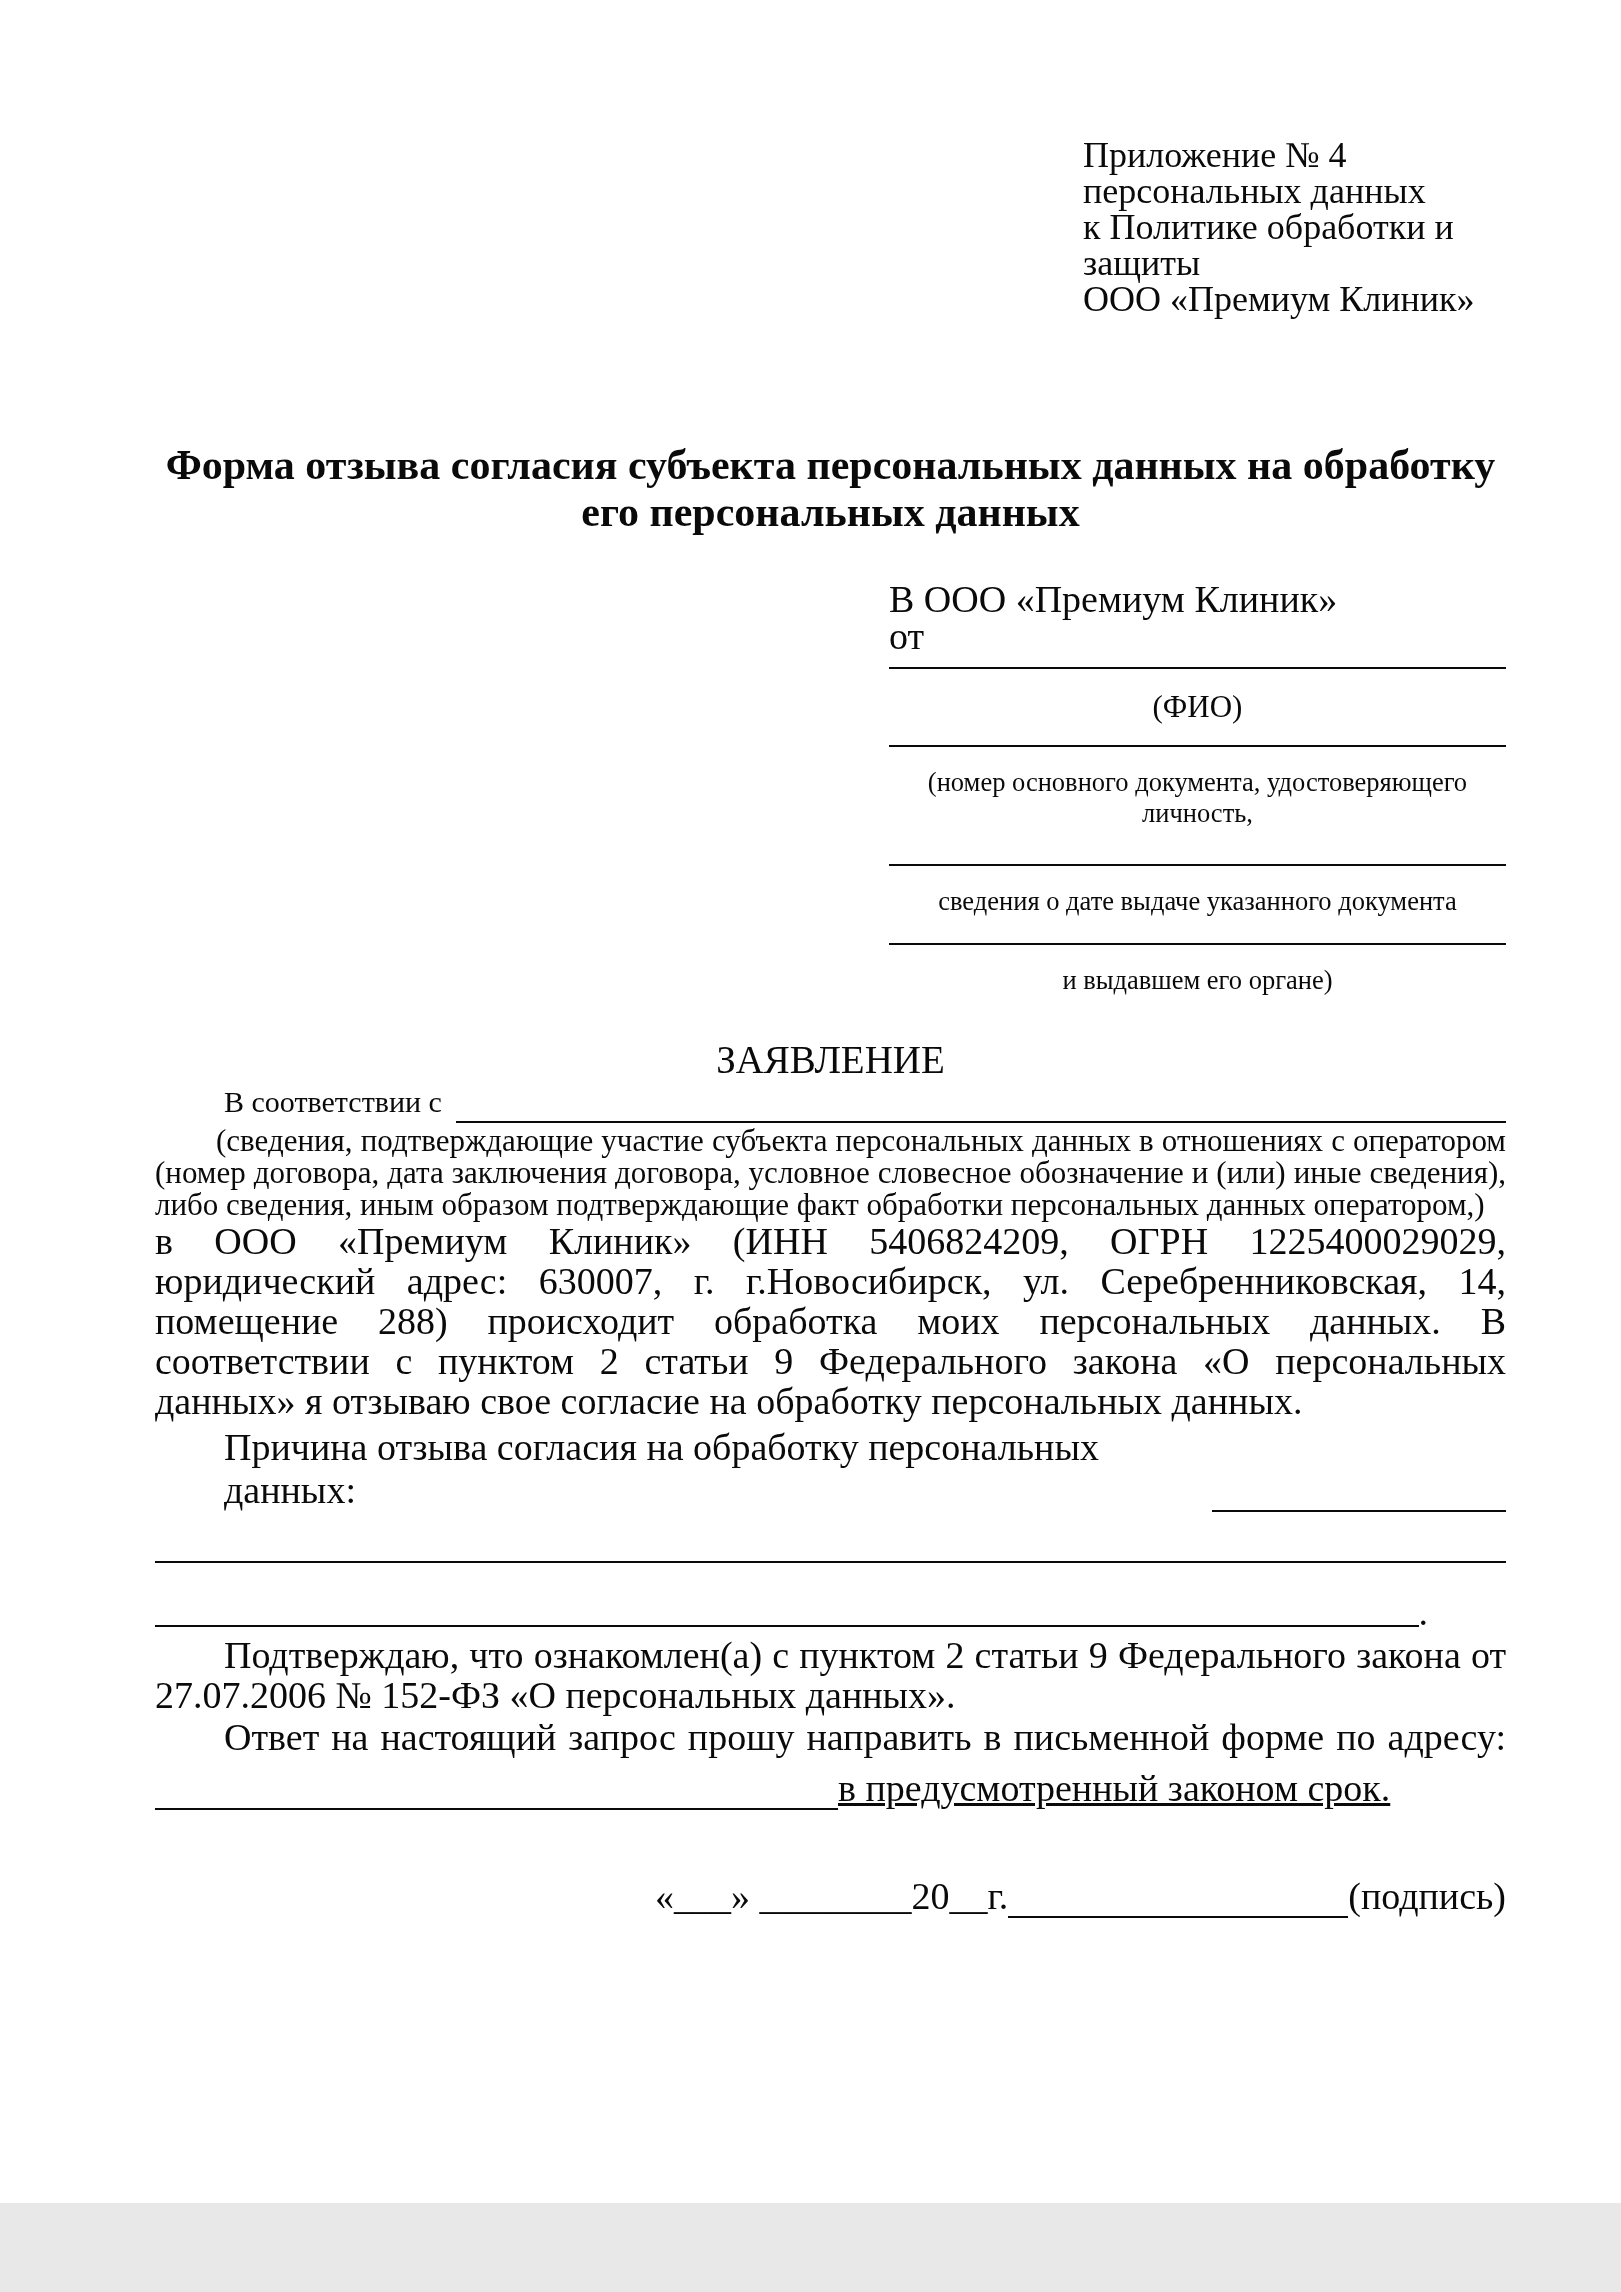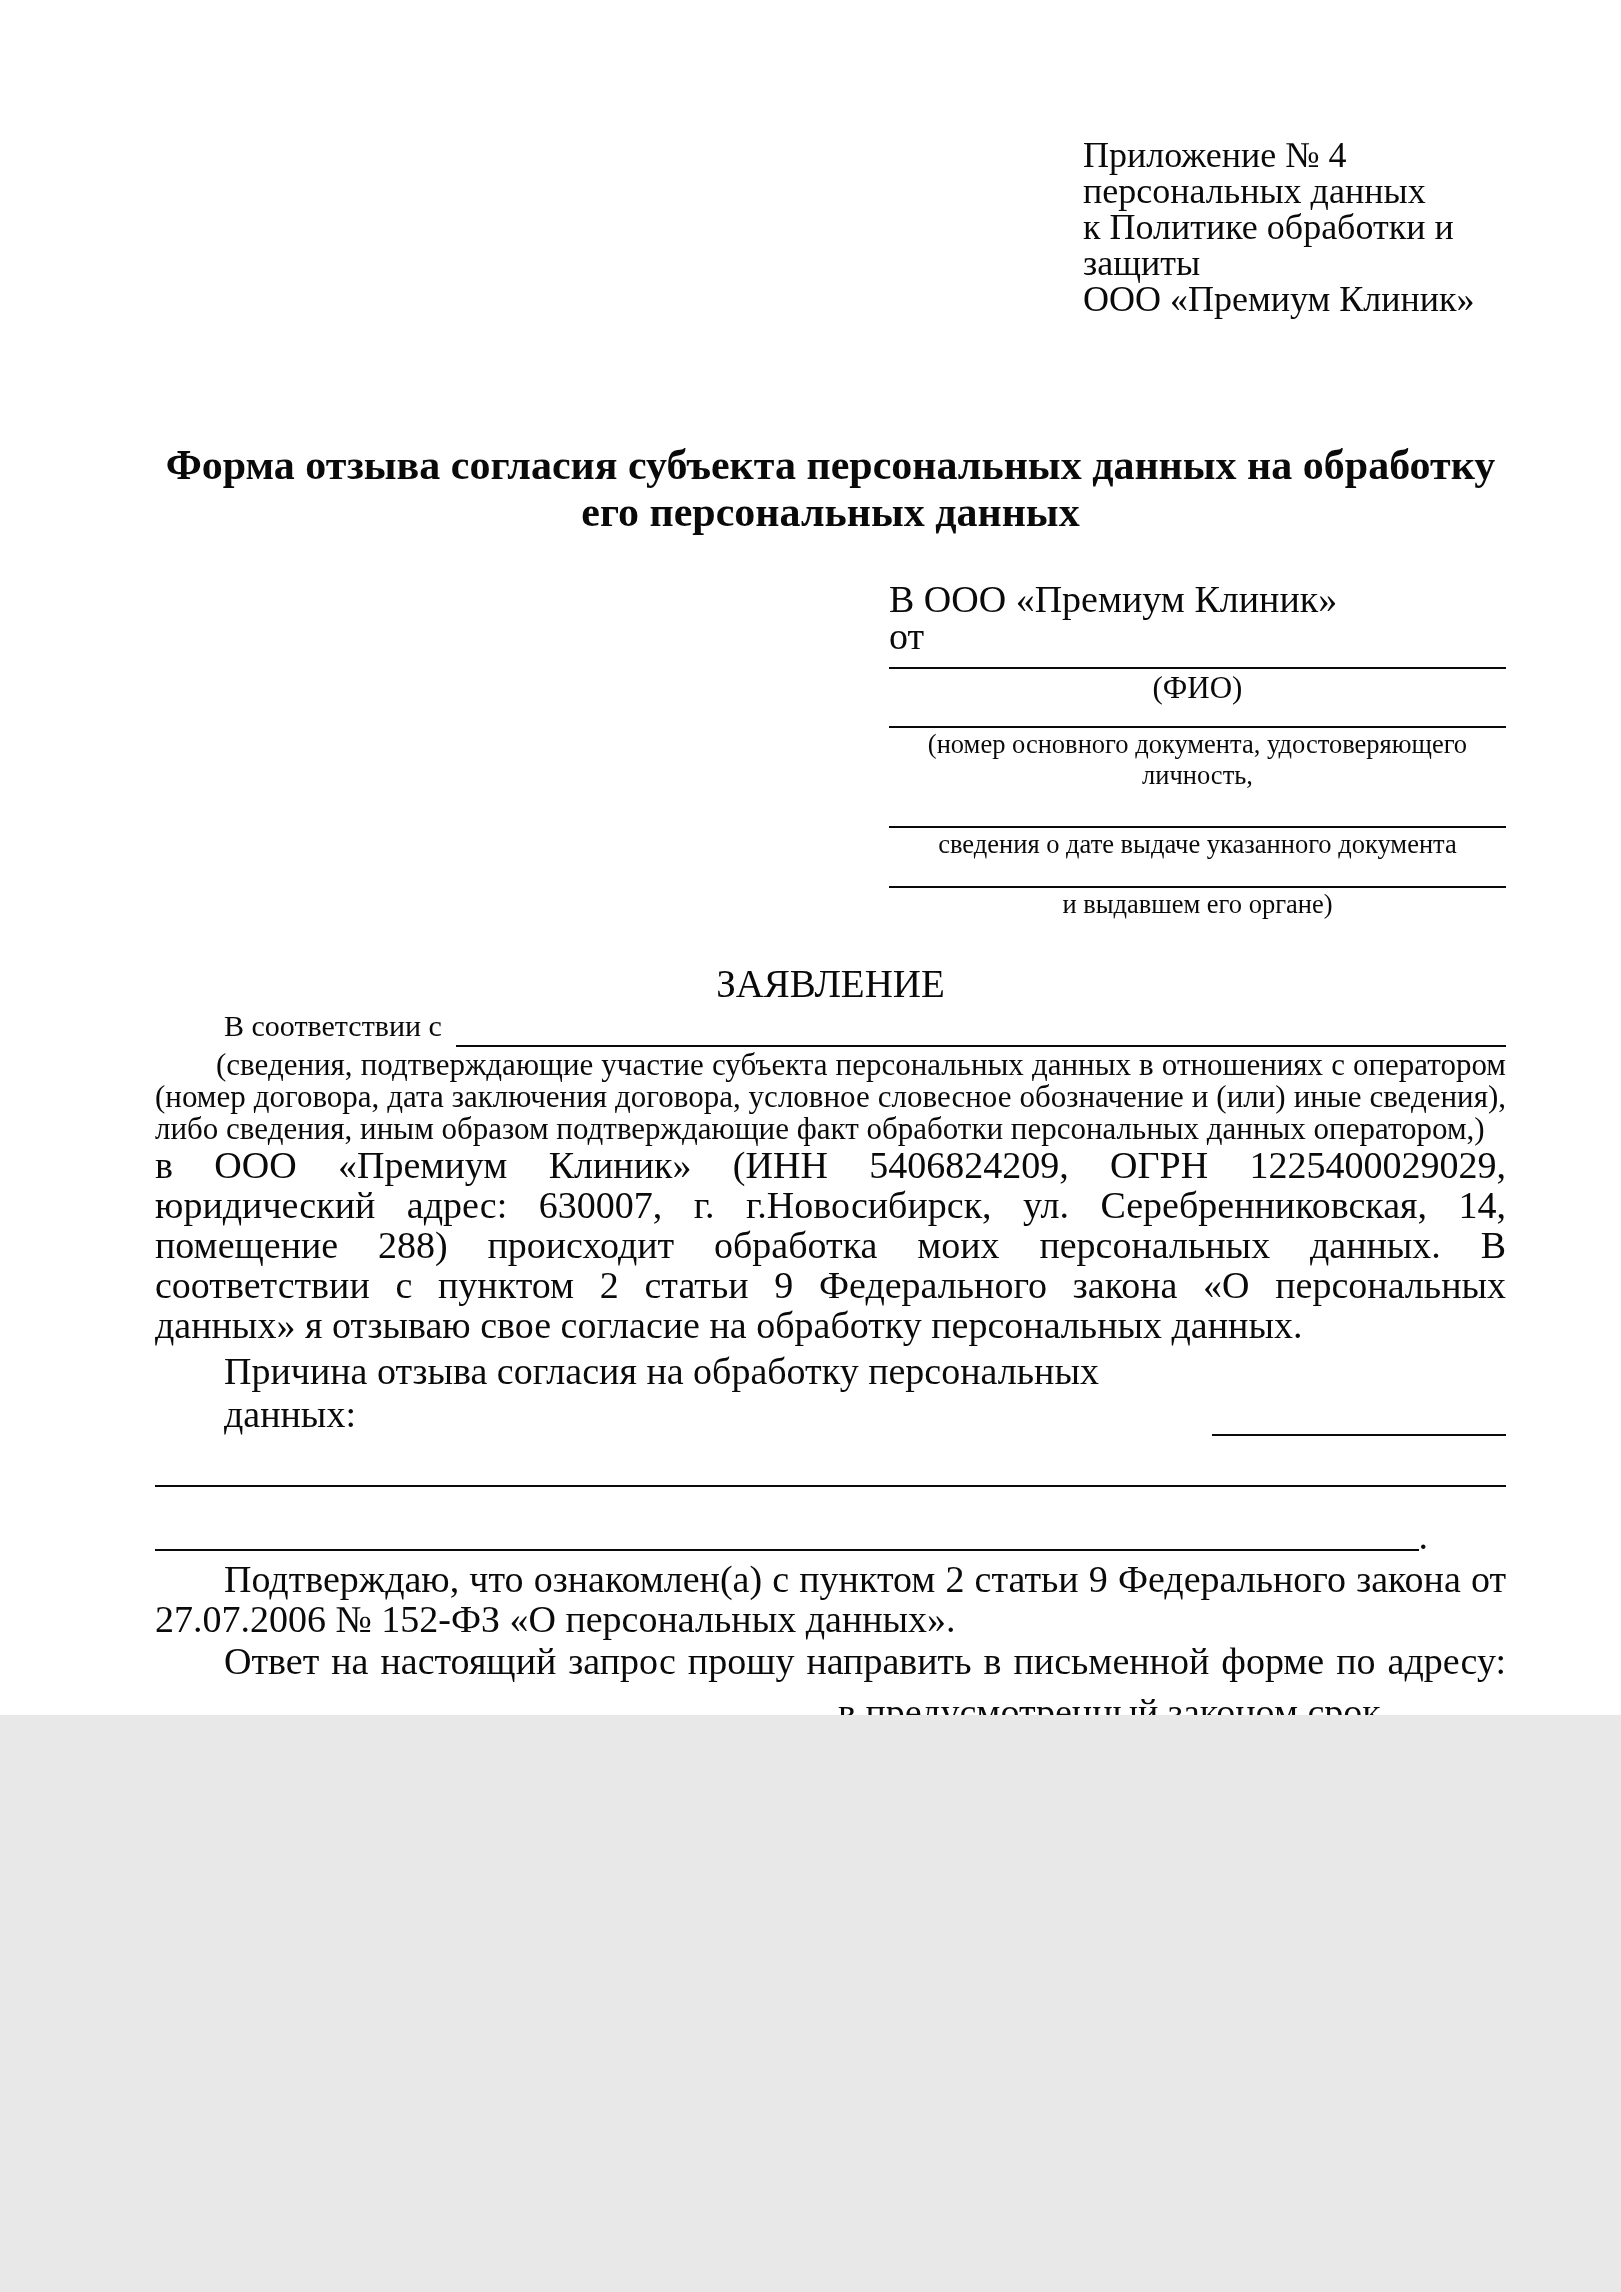--- a/index.html
+++ b/index.html
@@ -1,18 +1,18 @@
 <!DOCTYPE html>
 <html><head>
 <meta charset="utf-8">
 <style>
   html,body{margin:0;padding:0;background:#e8e8e8;}
   .page{
     position:relative;
-    width:1621px;height:1715px;
+    width:1621px;height:2203px;
     margin:0 auto;
     background:#ffffff;
     color:#0a0a0a;
     font-family:"Liberation Serif","DejaVu Serif",serif;
     box-sizing:border-box;
     padding:137px 115px 0 155px;
     overflow:hidden;
   }
   
   .hdr{width:423px;margin-left:auto;font-size:36px;line-height:36px;}
@@ -21,21 +21,21 @@
     margin:125px 0 0 0;
     font-size:42px;font-weight:bold;text-align:center;line-height:1.12;
   }
   
   .addr{width:617px;margin-left:auto;margin-top:45px;font-size:38px;line-height:37px;}
   .blank{border-bottom:2.9px solid #0a0a0a;}
   .addr .b1{height:11.8px;}
   .addr .b2{height:21.6px;}
   .addr .b3{height:35px;}
   .addr .b4{height:25.5px;}
-  .cap{font-size:26.5px;line-height:31px;text-align:center;padding-top:1px;}
+  .cap{font-size:26.5px;line-height:31px;text-align:center;padding-top:20px;}
   .cap.fio{font-size:31px;line-height:35px;}
   
   .heading{margin-top:43px;text-align:center;font-size:39px;line-height:41px;}
   .row{display:flex;align-items:flex-end;}
   .intro-row{margin-top:0;padding-left:69px;font-size:30px;line-height:43px;}
   .intro-row .fill{flex:1;margin-left:13.7px;}
   .fine{margin:2px 0 0 0;font-size:31px;line-height:32px;text-align:justify;text-indent:61px;}
   .par{margin:0;font-size:38px;line-height:40px;text-align:justify;}
   .par.ind{text-indent:69px;}
   .reason-row{margin-top:4.9px;padding-left:69px;font-size:38px;line-height:43px;gap:48px;}

